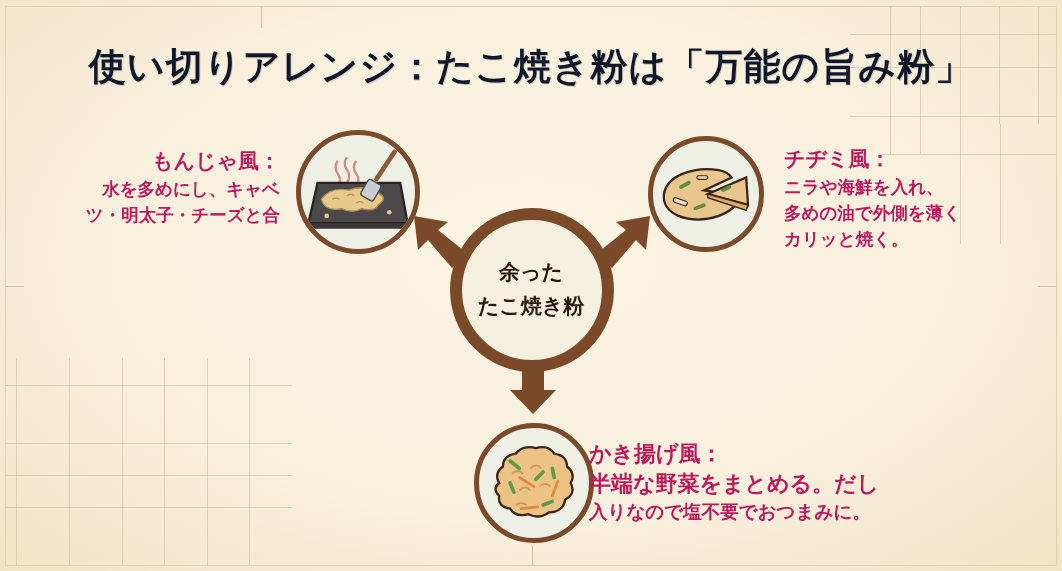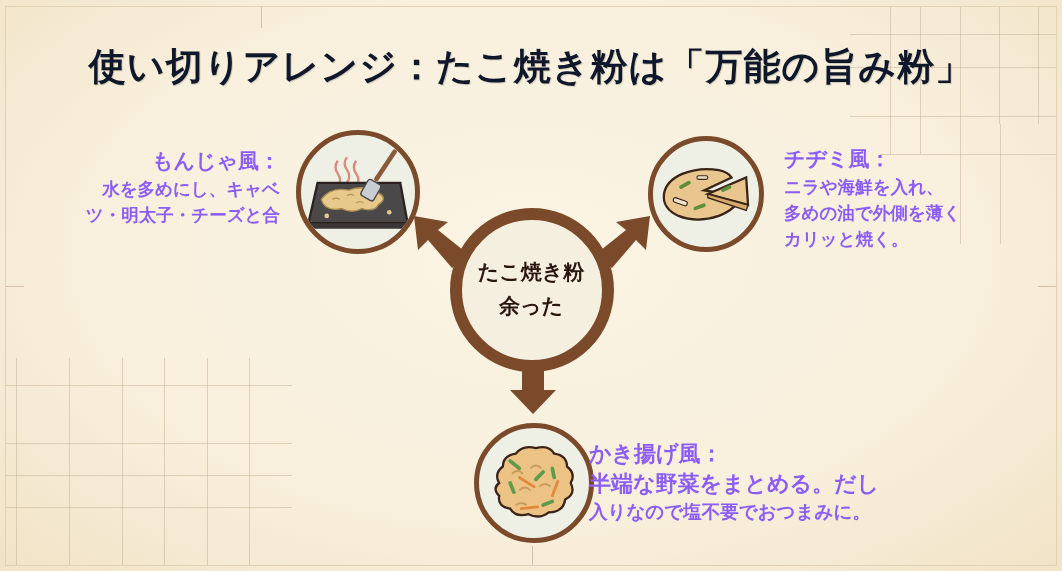--- a/index.html
+++ b/index.html
@@ -43,21 +43,21 @@
 
     .hub {
       position: absolute; left: 0; top: 0; width: 1062px; height: 571px; pointer-events: none;
     }
     .hub-label {
       position: absolute; left: 452px; top: 255px; width: 158px;
       text-align: center; font-size: 21px; font-weight: bold; line-height: 34px;
       color: #2a160e;
     }
 
-    .block { position: absolute; font-weight: bold; color: #8b5cf6; }
+    .block { position: absolute; font-weight: bold; color: #be185d; }
     .block .heading { font-size: 21px; line-height: 30px; }
     .block .line { font-size: 17.5px; line-height: 26px; white-space: nowrap; }
     .block.right-align { text-align: right; }
   </style>
 </head>
 <body>
 
 <div class="paper"></div>
 
 <div class="grid" style="left:880px; top:6px; width:176px; height:118px;">
@@ -105,22 +105,22 @@
   <g fill="#7a4a2a">
     <polygon points="468,254 452,268 428,240 418,250 414,216 448,222 438,230"></polygon>
 
     <polygon points="596,254 612,268 636,240 646,250 650,216 616,222 626,230"></polygon>
 
     <polygon points="522,362 544,362 544,390 556,390 533,414 510,390 522,390"></polygon>
   </g>
   <circle cx="532" cy="290" r="76" fill="#f5efe0" stroke="#7a4a2a" stroke-width="12"></circle>
 </svg>
 <div class="hub-label">
+  <div>余った</div>
   <div>たこ焼き粉</div>
-  <div>余った</div>
 </div>
 
 <div class="icon-circle" style="left:296px; top:130px; width:124px; height:124px;">
   <svg viewBox="0 0 124 124">
     <path d="M40 28 q-5 7 0 14 q5 7 0 14" stroke="#d98a7a" stroke-width="2.5" fill="none"></path>
     <path d="M50 24 q-5 7 0 14 q5 7 0 14" stroke="#d98a7a" stroke-width="2.5" fill="none"></path>
     <path d="M60 28 q-5 7 0 14 q5 7 0 14" stroke="#d98a7a" stroke-width="2.5" fill="none"></path>
     <polygon points="18,52 108,52 116,96 8,96" fill="#4a4848" stroke="#2a2220" stroke-width="2.5"></polygon>
     <polygon points="8,96 116,96 114,102 10,102" fill="#3a3636"></polygon>
     <path d="M22 70 q10 -14 30 -10 q16 -6 30 2 q14 6 2 14 q-4 8 -18 4 q-10 6 -22 0 q-18 4 -22 -10z" fill="#e7c98b" stroke="#a88a55" stroke-width="1.5"></path>

